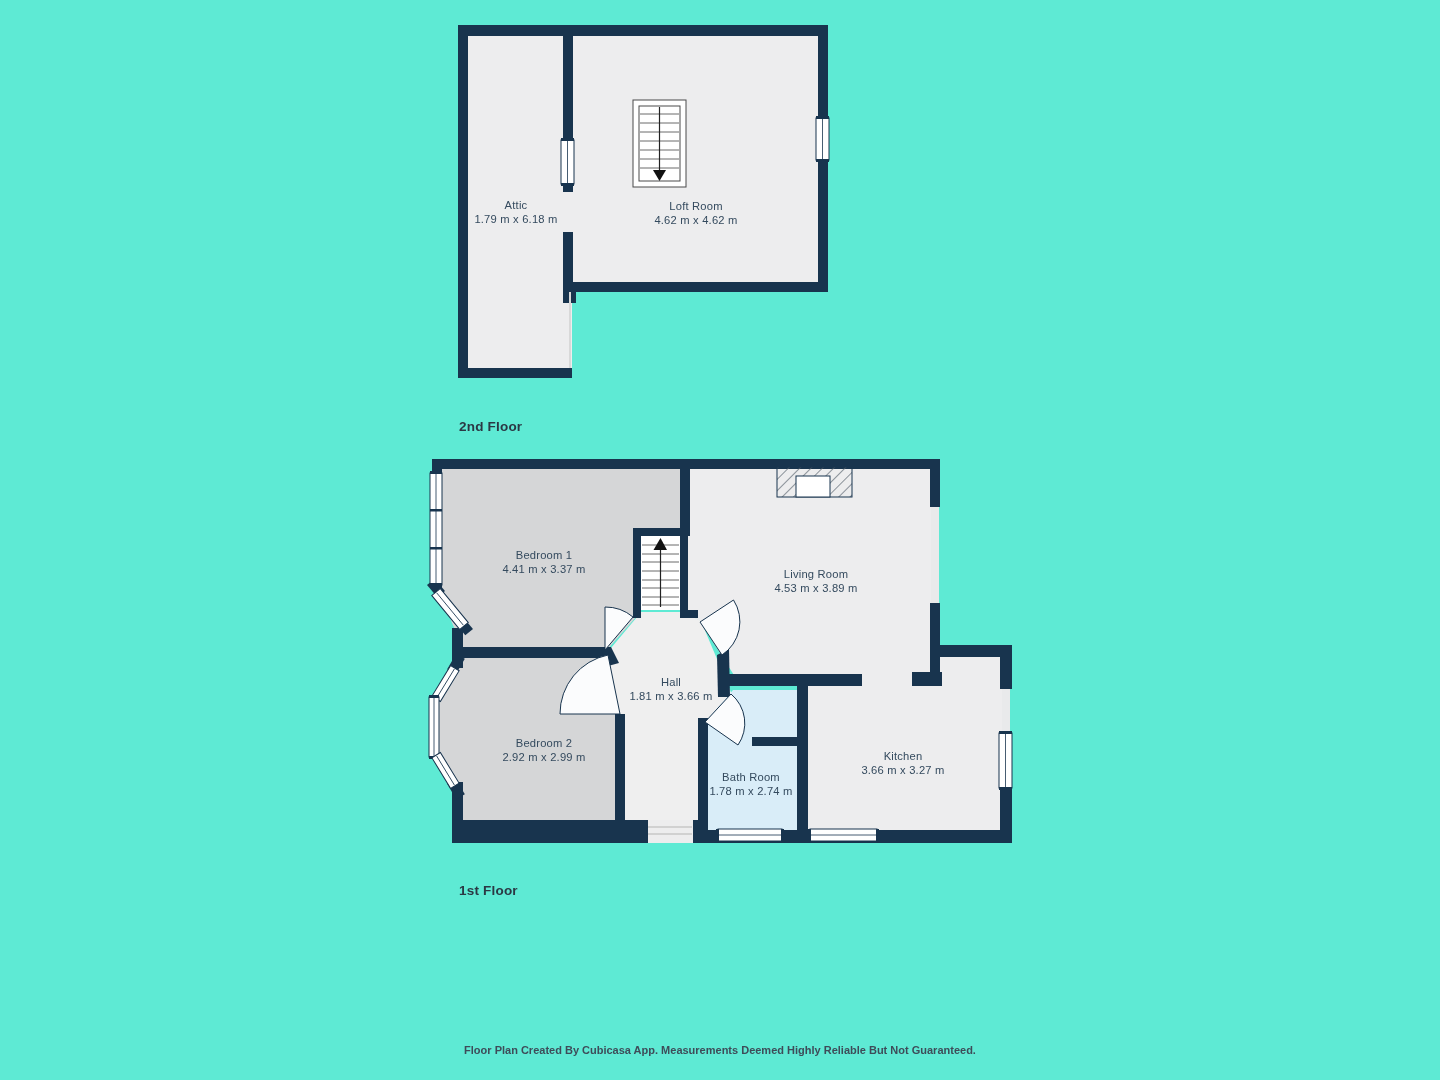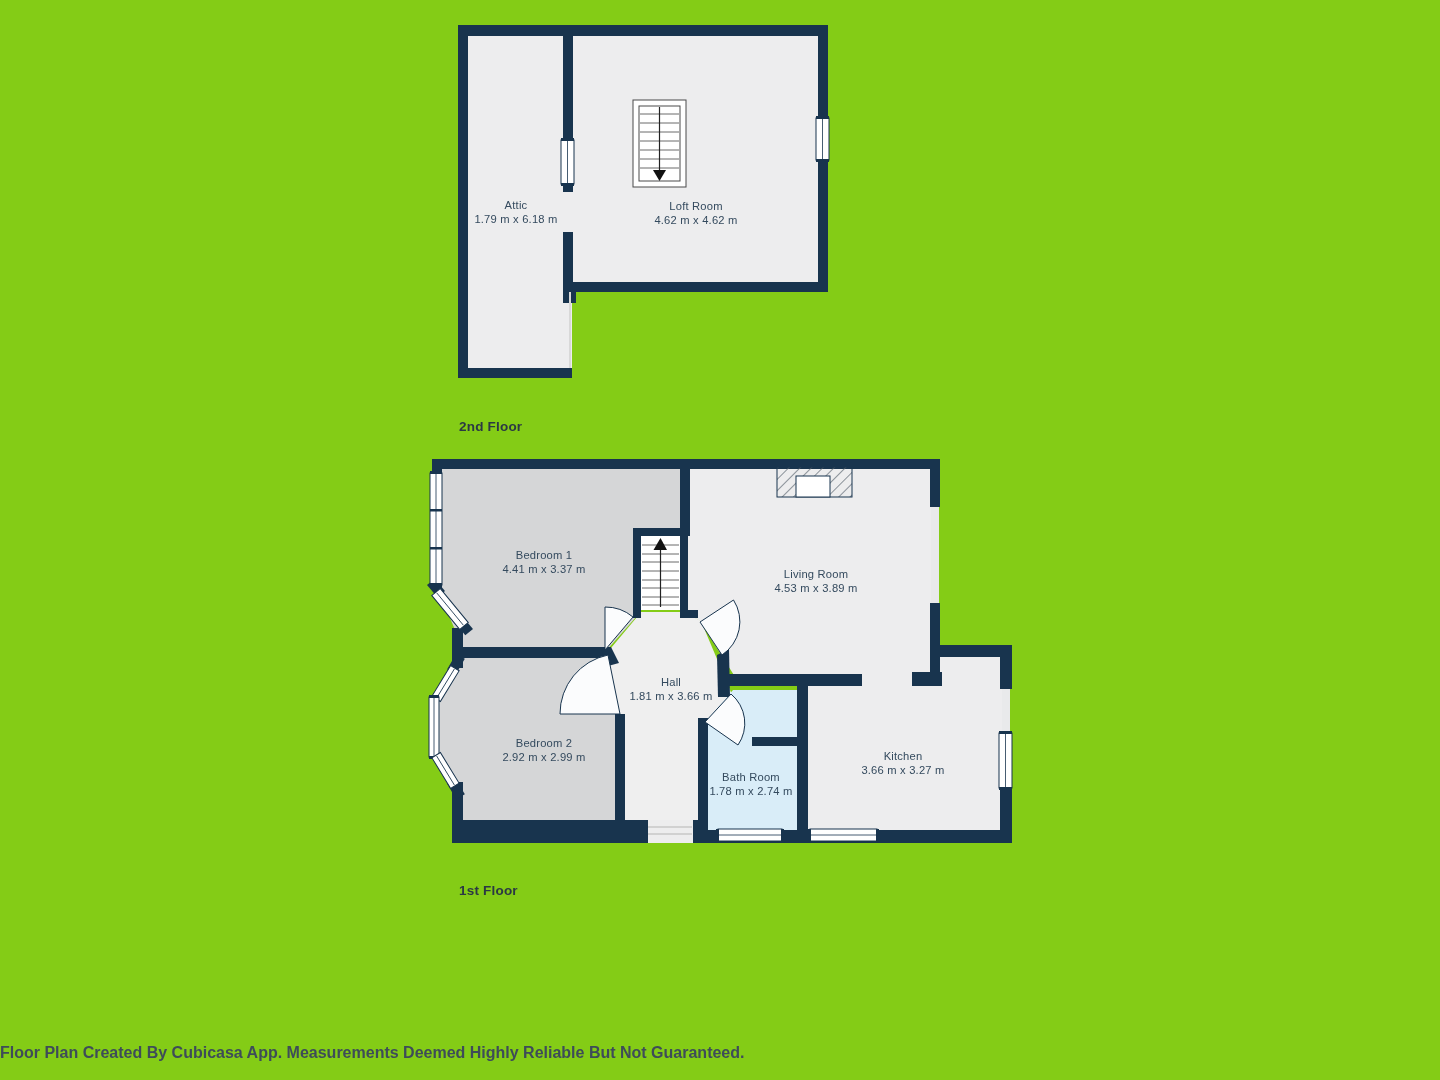--- a/index.html
+++ b/index.html
@@ -1,26 +1,26 @@
 <!DOCTYPE html>
 <html><head>
 <meta charset="utf-8">
 <style>
   html,body{margin:0;padding:0;background:#ffffff;}
-  .stage{position:relative;width:1440px;height:1080px;background:#84cc16;overflow:hidden;
+  .stage{position:relative;width:1440px;height:1080px;background:#5eead4;overflow:hidden;
          font-family:"Liberation Sans", sans-serif;}
   .plan-svg{position:absolute;left:0;top:0;}
   .floor-label{position:absolute;font-size:13.5px;color:#2b3844;letter-spacing:.2px;font-weight:bold;}
   .floor-label-2nd{left:459px;top:419px;}
   .floor-label-1st{left:459px;top:883px;}
   .summary{position:absolute;left:0;top:946px;width:100%;text-align:center;color:#5a6167;}
   .summary .total{font-size:18px;font-weight:bold;color:#4a5157;margin:0 0 3px 0;}
   .summary .line{font-size:17px;line-height:20.5px;margin:0;}
-  .footer-note{position:absolute;left:0;top:1044px;width:100%;
-               font-size:16px;font-weight:bold;color:#3e4c59;}
+  .footer-note{position:absolute;left:0;top:1044px;width:100%;text-align:center;
+               font-size:11px;font-weight:bold;color:#3e4c59;}
   svg text{font-family:"Liberation Sans", sans-serif;font-size:11.2px;fill:#344a5e;letter-spacing:.2px;}
   .wall{fill:#18344e;}
   .win{fill:#ffffff;stroke:#18344e;stroke-width:1;}
   .winline{stroke:#18344e;stroke-width:0.8;}
   .wincap{fill:#18344e;}
   .opening{fill:#e9eaeb;}
   .tread{stroke:#6b6b6b;stroke-width:1;fill:none;}
   .stairbox{fill:#ffffff;stroke:#4a4a4a;stroke-width:1;}
   .arrow-shaft{stroke:#222222;stroke-width:1.2;fill:none;}
   .arrow-head{fill:#111111;}

